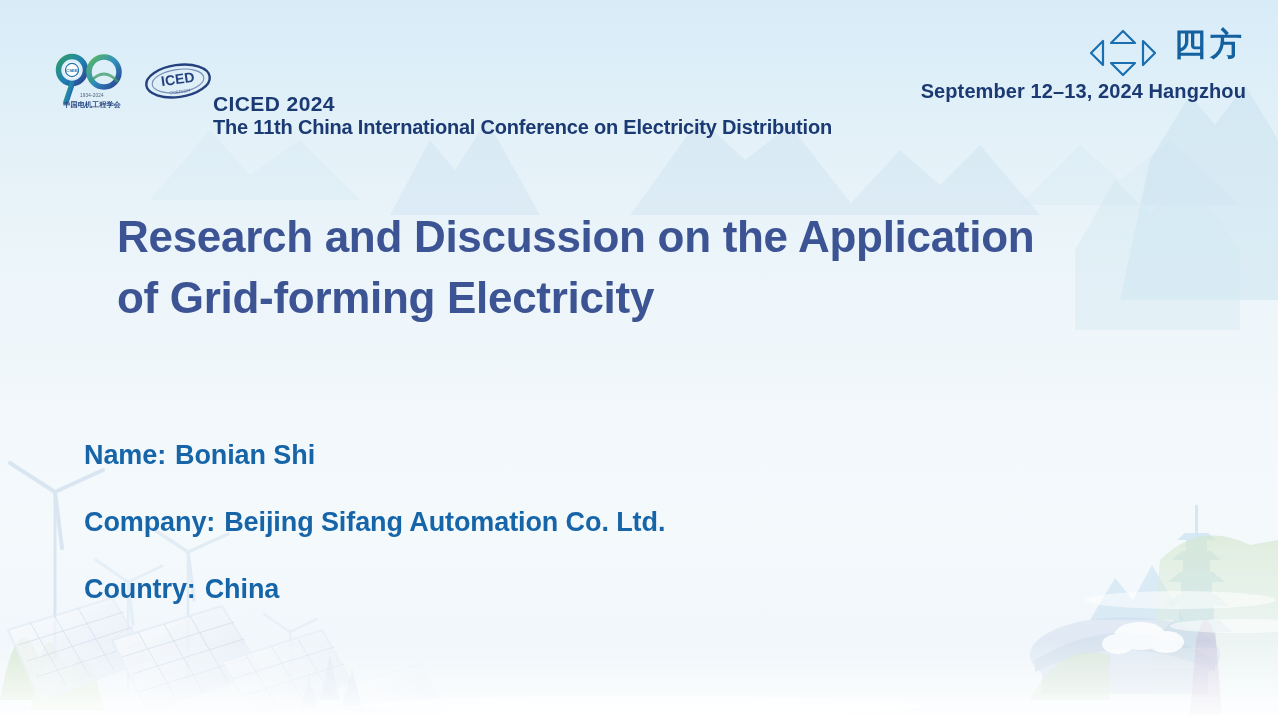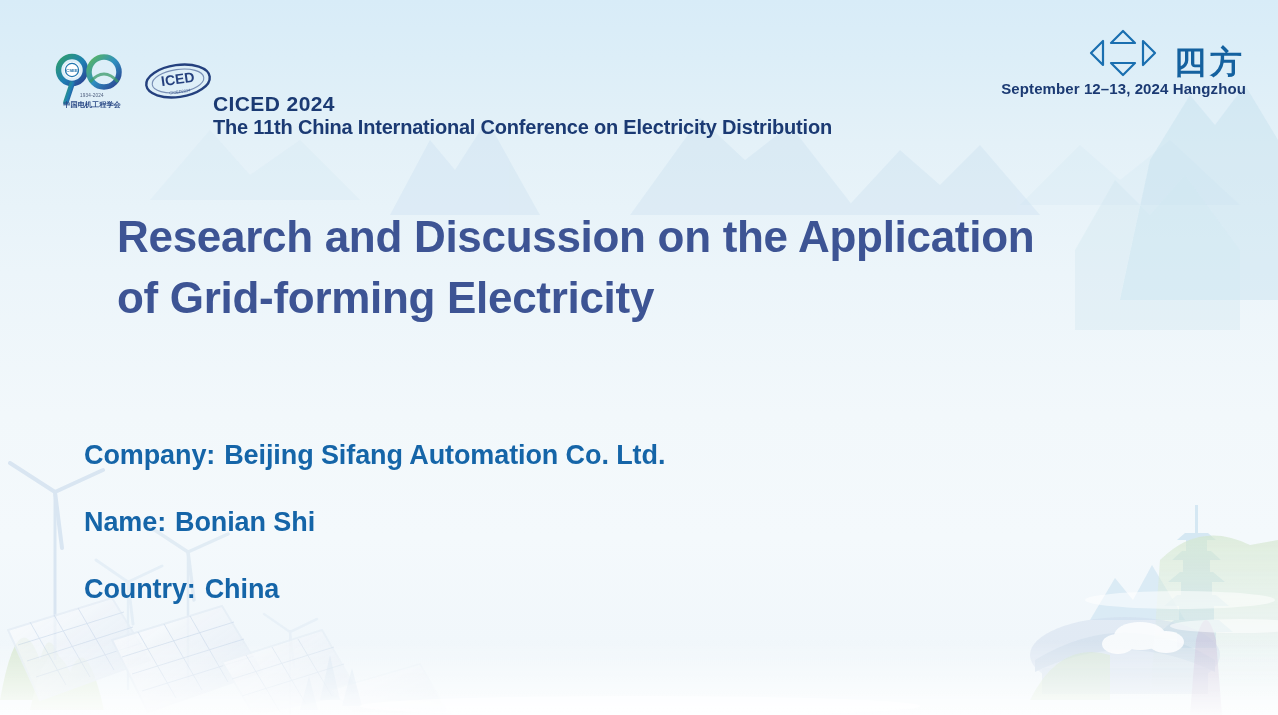--- a/index.html
+++ b/index.html
@@ -71,36 +71,36 @@
     font-size: 20px;
     font-weight: bold;
     letter-spacing: -0.2px;
   }
 
   .sifang-wrap {
     position: absolute;
     right: 32px;
     top: 28px;
     display: flex;
-    align-items: flex-end;
+    align-items: flex-start;
     gap: 16px;
   }
   .sifang-mark { width: 70px; height: 50px; }
   .sifang-cn {
     font-size: 32px;
     font-weight: bold;
     color: #14619f;
     letter-spacing: 4px;
     line-height: 1;
   }
   .date-line {
     position: absolute;
     right: 32px;
     top: 80px;
-    font-size: 15px;
+    font-size: 20px;
     font-weight: bold;
     color: #1b3a73;
     white-space: nowrap;
     letter-spacing: 0.1px;
   }
 
   
   .title-block {
     position: absolute;
     left: 84px;
@@ -366,23 +366,23 @@
     <div class="date-line">September 12–13, 2024 Hangzhou</div>
   </div>
 
   <div class="title-block">
     <div class="title-line">Research and Discussion on the Application</div>
     <div class="title-line">of Grid-forming Electricity</div>
   </div>
 
   <div class="meta-block">
     <div class="meta-row">
+      <span>Name:</span><span class="meta-value">Bonian Shi</span>
+    </div>
+    <div class="meta-row">
       <span>Company:</span><span class="meta-value">Beijing Sifang Automation Co. Ltd.</span>
-    </div>
-    <div class="meta-row">
-      <span>Name:</span><span class="meta-value">Bonian Shi</span>
     </div>
     <div class="meta-row">
       <span>Country:</span><span class="meta-value">China</span>
     </div>
   </div>
 
 </div>
 
 </body></html>

